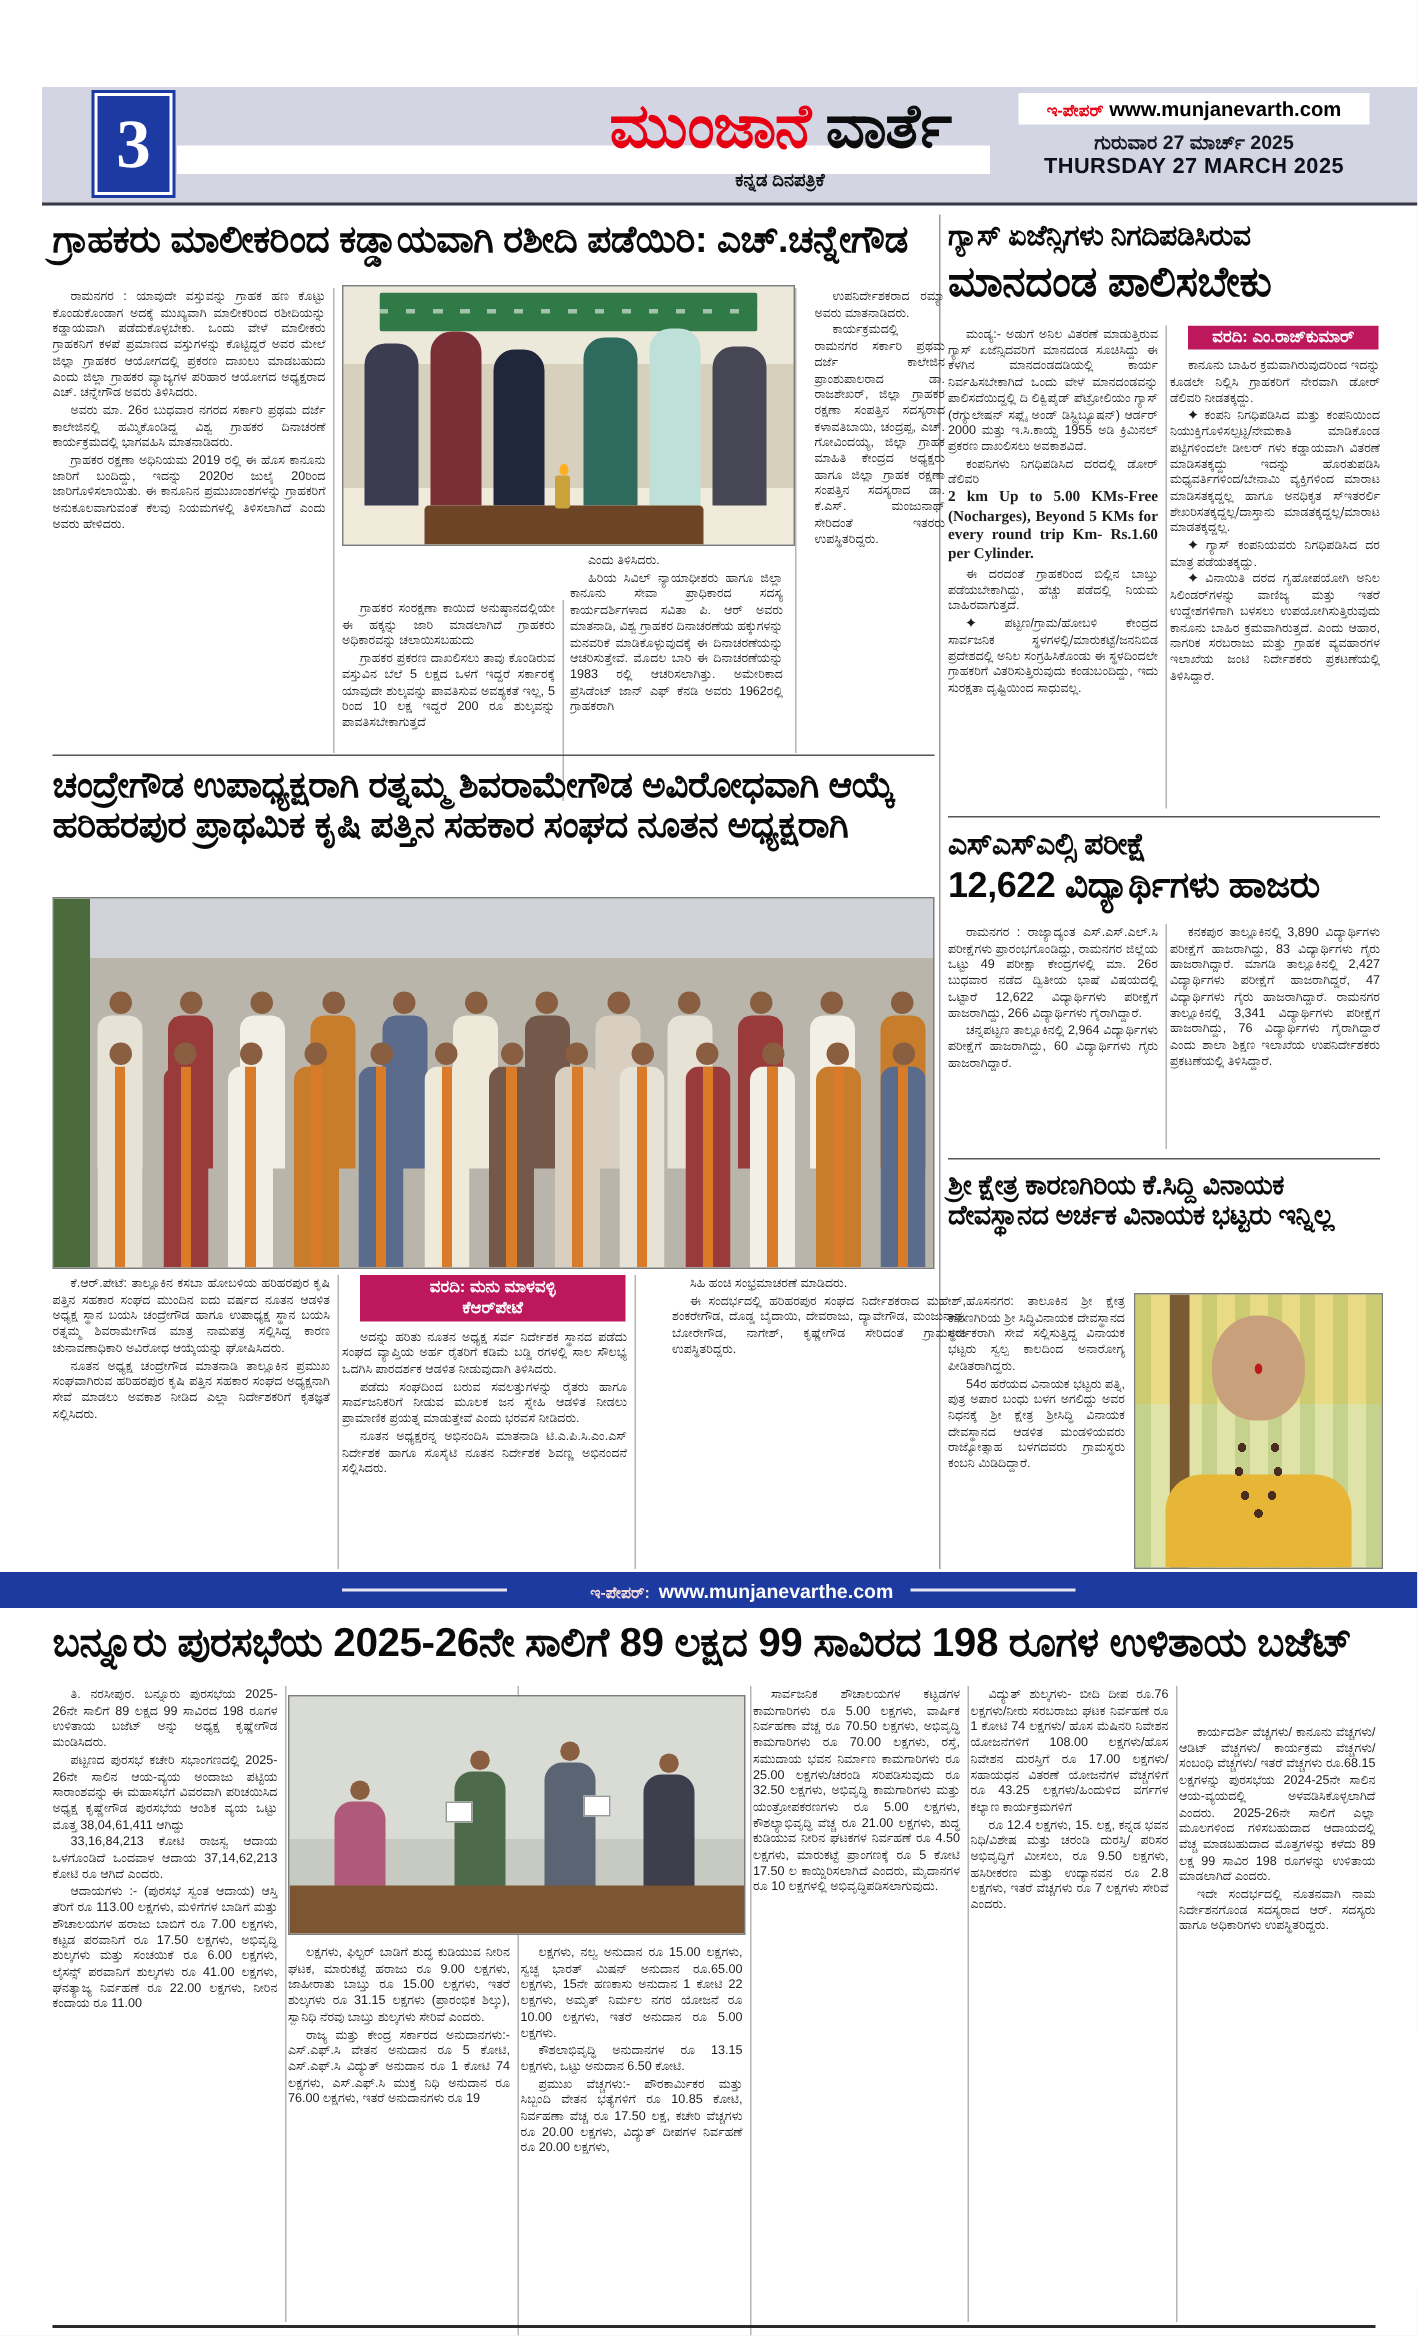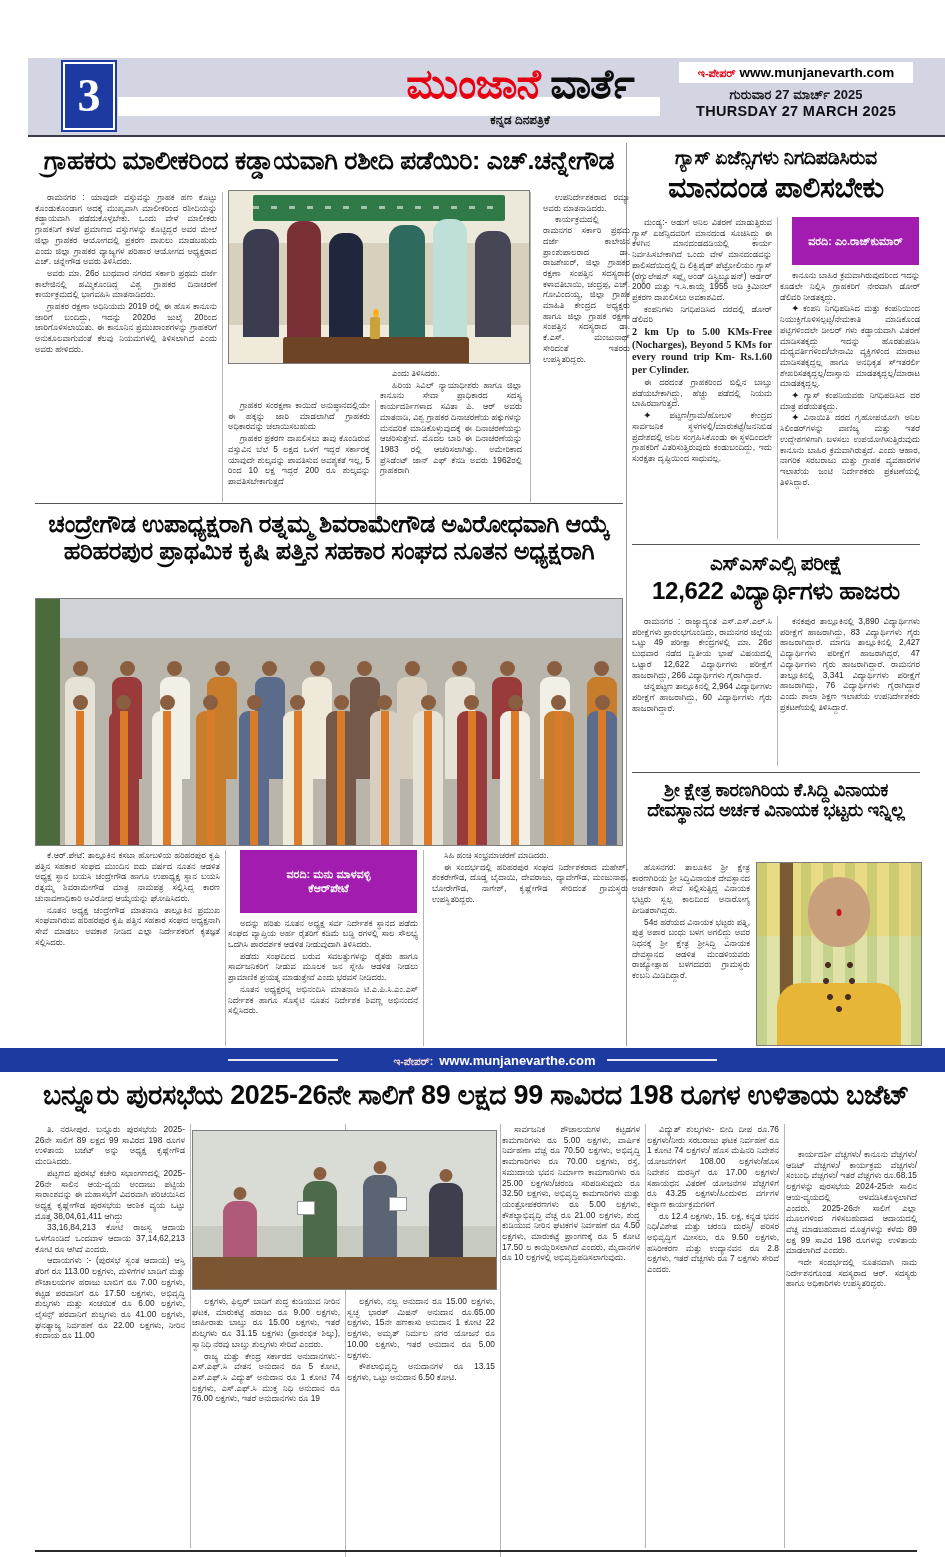--- a/index.html
+++ b/index.html
@@ -22,26 +22,26 @@
   .url-box{background:#fff;padding:3px 4px;font-weight:bold;font-size:13.5px;white-space:nowrap;}
   .url-box .red{color:#e60012;font-size:11px;}
   .date-kn{margin-top:4px;font-weight:bold;font-size:13px;color:#16161e;}
   .date-en{font-weight:bold;font-size:14.5px;color:#101018;letter-spacing:.3px;}
 
   
   .news{position:absolute;font-size:8.4px;line-height:10.7px;text-align:justify;color:#1d1d1d;overflow:hidden;}
   .news p{margin:0 0 1px 0;text-indent:12px;}
   .rule-r{border-right:1px solid #b5b5b5;padding-right:5px;}
   .rule-l{border-left:1px solid #b5b5b5;padding-left:5px;}
-  .byline{background:#a21caf;color:#fff;text-align:center;font-weight:bold;font-size:11px;
-        line-height:1.3;padding:17px 2px;margin:0 1px 5px 12px;}
+  .byline{background:#be185d;color:#fff;text-align:center;font-weight:bold;font-size:11px;
+        line-height:1.3;padding:1px 2px;margin:0 1px 5px 12px;}
   .bold-en{font-weight:bold;font-size:10.2px;line-height:12.5px;font-family:"Liberation Serif",serif;
         text-indent:0 !important;}
 
-  .headline{position:absolute;font-weight:bold;color:#0b0b0b;text-align:center;line-height:1.12;letter-spacing:-.3px;}
+  .headline{position:absolute;font-weight:bold;color:#0b0b0b;line-height:1.12;letter-spacing:-.3px;}
   .hr{position:absolute;height:1px;background:#555;}
   .vdiv{position:absolute;width:1px;background:#9a9a9a;}
 
   
   .photo{position:absolute;border:1px solid #7d7d7d;overflow:hidden;}
   .a1-photo{background:linear-gradient(#ece9db 0 30%,#d6d0bd 30% 78%,#efeada 78% 100%);}
   .a1-photo .gbanner{position:absolute;left:8%;top:4px;width:84%;height:26px;background:#2f7a46;
         border-radius:2px;background-image:repeating-linear-gradient(90deg,rgba(255,255,255,.55) 0 6px,transparent 6px 18px);background-size:100% 3px;background-repeat:no-repeat;background-position:0 11px;}
   .fig{position:absolute;bottom:26px;border-radius:14px 14px 0 0;}
   .a1-photo .table{position:absolute;left:18%;bottom:0;width:62%;height:26px;background:#6d4526;border-radius:3px 3px 0 0;}
@@ -297,21 +297,21 @@
     <div class="byline">
       <div>ವರದಿ: ಮನು ಮಾಳವಳ್ಳಿ</div>
       <div>ಕೆಆರ್‌ಪೇಟೆ</div>
     </div>
     <div>
         <p>ಅದನ್ನು ಹರಿತು ನೂತನ ಅಧ್ಯಕ್ಷ ಸರ್ವ ನಿರ್ದೇಶಕ ಸ್ಥಾನದ ಪಡೆದು ಸಂಘದ ವ್ಯಾಪ್ತಿಯ ಅರ್ಹ ರೈತರಿಗೆ ಕಡಿಮೆ ಬಡ್ಡಿ ರಗಳಲ್ಲಿ ಸಾಲ ಸೌಲಭ್ಯ ಒದಗಿಸಿ ಪಾರದರ್ಶಕ ಆಡಳಿತ ನೀಡುವುದಾಗಿ ತಿಳಿಸಿದರು.</p>
         <p>ಪಡೆದು ಸಂಘದಿಂದ ಬರುವ ಸವಲತ್ತುಗಳನ್ನು ರೈತರು ಹಾಗೂ ಸಾರ್ವಜನಿಕರಿಗೆ ನೀಡುವ ಮೂಲಕ ಜನ ಸ್ನೇಹಿ ಆಡಳಿತ ನೀಡಲು ಪ್ರಾಮಾಣಿಕ ಪ್ರಯತ್ನ ಮಾಡುತ್ತೇವೆ ಎಂದು ಭರವಸೆ ನೀಡಿದರು.</p>
         <p>ನೂತನ ಅಧ್ಯಕ್ಷರನ್ನ ಅಭಿನಂದಿಸಿ ಮಾತನಾಡಿ ಟಿ.ಎ.ಪಿ.ಸಿ.ಎಂ.ಎಸ್ ನಿರ್ದೇಶಕ ಹಾಗೂ ಸೊಸೈಟಿ ನೂತನ ನಿರ್ದೇಶಕ ಶಿವಣ್ಣ ಅಭಿನಂದನೆ ಸಲ್ಲಿಸಿದರು.</p>
       </div>
   </div>
-  <div class="news" style="left:432px;top:850px;width:196px;height:196px;">
+  <div class="news" style="left:448px;top:850px;width:196px;height:196px;">
       <p>ಸಿಹಿ ಹಂಚಿ ಸಂಭ್ರಮಾಚರಣೆ ಮಾಡಿದರು.</p>
       <p>ಈ ಸಂದರ್ಭದಲ್ಲಿ ಹರಿಹರಪುರ ಸಂಘದ ನಿರ್ದೇಶಕರಾದ ಮಹೇಶ್, ಶಂಕರೇಗೌಡ, ದೊಡ್ಡ ಬೈದಾಯಿ, ದೇವರಾಜು, ದ್ಯಾವೇಗೌಡ, ಮಂಜುನಾಥ, ಬೋರೇಗೌಡ, ನಾಗೇಶ್, ಕೃಷ್ಣೇಗೌಡ ಸೇರಿದಂತೆ ಗ್ರಾಮಸ್ಥರು ಉಪಸ್ಥಿತರಿದ್ದರು.</p>
     </div>
 
   <div class="headline" style="left:632px;top:552px;width:288px;font-size:20px;">ಎಸ್ಎಸ್ಎಲ್ಸಿ ಪರೀಕ್ಷೆ</div>
   <div class="headline" style="left:632px;top:578px;width:288px;font-size:24px;">12,622 ವಿದ್ಯಾರ್ಥಿಗಳು ಹಾಜರು</div>
   <div class="news rule-r" style="left:632px;top:616px;width:140px;height:150px;">
       <p>ರಾಮನಗರ : ರಾಜ್ಯಾದ್ಯಂತ ಎಸ್.ಎಸ್.ಎಲ್.ಸಿ ಪರೀಕ್ಷೆಗಳು ಪ್ರಾರಂಭಗೊಂಡಿದ್ದು, ರಾಮನಗರ ಜಿಲ್ಲೆಯ ಒಟ್ಟು 49 ಪರೀಕ್ಷಾ ಕೇಂದ್ರಗಳಲ್ಲಿ ಮಾ. 26ರ ಬುಧವಾರ ನಡೆದ ದ್ವಿತೀಯ ಭಾಷೆ ವಿಷಯದಲ್ಲಿ ಒಟ್ಟಾರೆ 12,622 ವಿದ್ಯಾರ್ಥಿಗಳು ಪರೀಕ್ಷೆಗೆ ಹಾಜರಾಗಿದ್ದು, 266 ವಿದ್ಯಾರ್ಥಿಗಳು ಗೈರಾಗಿದ್ದಾರೆ.</p>
       <p>ಚನ್ನಪಟ್ಟಣ ತಾಲ್ಲೂಕಿನಲ್ಲಿ 2,964 ವಿದ್ಯಾರ್ಥಿಗಳು ಪರೀಕ್ಷೆಗೆ ಹಾಜರಾಗಿದ್ದು, 60 ವಿದ್ಯಾರ್ಥಿಗಳು ಗೈರು ಹಾಜರಾಗಿದ್ದಾರೆ.</p>
     </div>
@@ -350,20 +350,21 @@
       <p>33,16,84,213 ಕೋಟಿ ರಾಜಸ್ವ ಆದಾಯ ಒಳಗೊಂಡಿದೆ ಒಂದವಾಳ ಆದಾಯ 37,14,62,213 ಕೋಟಿ ರೂ ಆಗಿದೆ ಎಂದರು.</p>
       <p>ಆದಾಯಗಳು :- (ಪುರಸಭೆ ಸ್ವಂತ ಆದಾಯ) ಆಸ್ತಿ ತೆರಿಗೆ ರೂ 113.00 ಲಕ್ಷಗಳು, ಮಳಿಗೆಗಳ ಬಾಡಿಗೆ ಮತ್ತು ಶೌಚಾಲಯಗಳ ಹರಾಜು ಬಾಬಿಗೆ ರೂ 7.00 ಲಕ್ಷಗಳು, ಕಟ್ಟಡ ಪರವಾನಿಗೆ ರೂ 17.50 ಲಕ್ಷಗಳು, ಅಭಿವೃದ್ಧಿ ಶುಲ್ಕಗಳು ಮತ್ತು ಸಂಚಯಿಕೆ ರೂ 6.00 ಲಕ್ಷಗಳು, ಲೈಸನ್ಸ್ ಪರವಾನಿಗೆ ಶುಲ್ಕಗಳು ರೂ 41.00 ಲಕ್ಷಗಳು, ಘನತ್ಯಾಜ್ಯ ನಿರ್ವಹಣೆ ರೂ 22.00 ಲಕ್ಷಗಳು, ನೀರಿನ ಕಂದಾಯ ರೂ 11.00</p>
     </div>
   <div class="news rule-r" style="left:192px;top:1124px;width:148px;height:424px;padding-top:172px;">
       <p>ಲಕ್ಷಗಳು, ಫಿಲ್ಟರ್ ಬಾಡಿಗೆ ಶುದ್ಧ ಕುಡಿಯುವ ನೀರಿನ ಘಟಕ, ಮಾರುಕಟ್ಟೆ ಹರಾಜು ರೂ 9.00 ಲಕ್ಷಗಳು, ಜಾಹೀರಾತು ಬಾಬ್ತು ರೂ 15.00 ಲಕ್ಷಗಳು, ಇತರೆ ಶುಲ್ಕಗಳು ರೂ 31.15 ಲಕ್ಷಗಳು (ಪ್ರಾರಂಭಿಕ ಶಿಲ್ಕು), ಸ್ವಾನಿಧಿ ನೆರವು ಬಾಬ್ತು ಶುಲ್ಕಗಳು ಸೇರಿವೆ ಎಂದರು.</p>
       <p>ರಾಜ್ಯ ಮತ್ತು ಕೇಂದ್ರ ಸರ್ಕಾರದ ಅನುದಾನಗಳು:- ಎಸ್.ಎಫ್.ಸಿ ವೇತನ ಅನುದಾನ ರೂ 5 ಕೋಟಿ, ಎಸ್.ಎಫ್.ಸಿ ವಿದ್ಯುತ್ ಅನುದಾನ ರೂ 1 ಕೋಟಿ 74 ಲಕ್ಷಗಳು, ಎಸ್.ಎಫ್.ಸಿ ಮುಕ್ತ ನಿಧಿ ಅನುದಾನ ರೂ 76.00 ಲಕ್ಷಗಳು, ಇತರೆ ಅನುದಾನಗಳು ರೂ 19</p>
     </div>
   <div class="news rule-r" style="left:347px;top:1124px;width:148px;height:424px;padding-top:172px;">
       <p>ಲಕ್ಷಗಳು, ನಲ್ವ ಅನುದಾನ ರೂ 15.00 ಲಕ್ಷಗಳು, ಸ್ವಚ್ಛ ಭಾರತ್ ಮಿಷನ್ ಅನುದಾನ ರೂ.65.00 ಲಕ್ಷಗಳು, 15ನೇ ಹಣಕಾಸು ಅನುದಾನ 1 ಕೋಟಿ 22 ಲಕ್ಷಗಳು, ಅಮೃತ್ ನಿರ್ಮಲ ನಗರ ಯೋಜನೆ ರೂ 10.00 ಲಕ್ಷಗಳು, ಇತರೆ ಅನುದಾನ ರೂ 5.00 ಲಕ್ಷಗಳು.</p>
       <p>ಕೌಶಲಾಭಿವೃದ್ಧಿ ಅನುದಾನಗಳ ರೂ 13.15 ಲಕ್ಷಗಳು, ಒಟ್ಟು ಅನುದಾನ 6.50 ಕೋಟಿ.</p>
+      <p>ಪ್ರಮುಖ ವೆಚ್ಚಗಳು:- ಪೌರಕಾರ್ಮಿಕರ ಮತ್ತು ಸಿಬ್ಬಂದಿ ವೇತನ ಭತ್ಯೆಗಳಿಗೆ ರೂ 10.85 ಕೋಟಿ, ನಿರ್ವಹಣಾ ವೆಚ್ಚ ರೂ 17.50 ಲಕ್ಷ, ಕಚೇರಿ ವೆಚ್ಚಗಳು ರೂ 20.00 ಲಕ್ಷಗಳು, ವಿದ್ಯುತ್ ದೀಪಗಳ ನಿರ್ವಹಣೆ ರೂ 20.00 ಲಕ್ಷಗಳು,</p>
     </div>
   <div class="news rule-r" style="left:502px;top:1124px;width:138px;height:424px;">
       <p>ಸಾರ್ವಜನಿಕ ಶೌಚಾಲಯಗಳ ಕಟ್ಟಡಗಳ ಕಾಮಗಾರಿಗಳು ರೂ 5.00 ಲಕ್ಷಗಳು, ವಾರ್ಷಿಕ ನಿರ್ವಹಣಾ ವೆಚ್ಚ ರೂ 70.50 ಲಕ್ಷಗಳು, ಅಭಿವೃದ್ಧಿ ಕಾಮಗಾರಿಗಳು ರೂ 70.00 ಲಕ್ಷಗಳು, ರಸ್ತೆ, ಸಮುದಾಯ ಭವನ ನಿರ್ಮಾಣ ಕಾಮಗಾರಿಗಳು ರೂ 25.00 ಲಕ್ಷಗಳು/ಚರಂಡಿ ಸರಿಪಡಿಸುವುದು ರೂ 32.50 ಲಕ್ಷಗಳು, ಅಭಿವೃದ್ಧಿ ಕಾಮಗಾರಿಗಳು ಮತ್ತು ಯಂತ್ರೋಪಕರಣಗಳು ರೂ 5.00 ಲಕ್ಷಗಳು, ಕೌಶಲ್ಯಾಭಿವೃದ್ಧಿ ವೆಚ್ಚ ರೂ 21.00 ಲಕ್ಷಗಳು, ಶುದ್ಧ ಕುಡಿಯುವ ನೀರಿನ ಘಟಕಗಳ ನಿರ್ವಹಣೆ ರೂ 4.50 ಲಕ್ಷಗಳು, ಮಾರುಕಟ್ಟೆ ಪ್ರಾಂಗಣಕ್ಕೆ ರೂ 5 ಕೋಟಿ 17.50 ಲ ಕಾಯ್ದಿರಿಸಲಾಗಿದೆ ಎಂದರು, ಮೈದಾನಗಳ ರೂ 10 ಲಕ್ಷಗಳಲ್ಲಿ ಅಭಿವೃದ್ಧಿಪಡಿಸಲಾಗುವುದು.</p>
     </div>
   <div class="news rule-r" style="left:647px;top:1124px;width:132px;height:424px;">
       <p>ವಿದ್ಯುತ್ ಶುಲ್ಕಗಳು- ಬೀದಿ ದೀಪ ರೂ.76 ಲಕ್ಷಗಳು/ನೀರು ಸರಬರಾಜು ಘಟಕ ನಿರ್ವಹಣೆ ರೂ 1 ಕೋಟಿ 74 ಲಕ್ಷಗಳು/ ಹೊಸ ಮೆಷಿನರಿ ನಿವೇಶನ ಯೋಜನೆಗಳಿಗೆ 108.00 ಲಕ್ಷಗಳು/ಹೊಸ ನಿವೇಶನ ದುರಸ್ತಿಗೆ ರೂ 17.00 ಲಕ್ಷಗಳು/ ಸಹಾಯಧನ ವಿತರಣೆ ಯೋಜನೆಗಳ ವೆಚ್ಚಗಳಿಗೆ ರೂ 43.25 ಲಕ್ಷಗಳು/ಹಿಂದುಳಿದ ವರ್ಗಗಳ ಕಲ್ಯಾಣ ಕಾರ್ಯಕ್ರಮಗಳಿಗೆ</p>
       <p>ರೂ 12.4 ಲಕ್ಷಗಳು, 15. ಲಕ್ಷ, ಕನ್ನಡ ಭವನ ನಿಧಿ/ವಿಶೇಷ ಮತ್ತು ಚರಂಡಿ ದುರಸ್ತಿ/ ಪರಿಸರ ಅಭಿವೃದ್ಧಿಗೆ ಮೀಸಲು, ರೂ 9.50 ಲಕ್ಷಗಳು, ಹಸಿರೀಕರಣ ಮತ್ತು ಉದ್ಯಾನವನ ರೂ 2.8 ಲಕ್ಷಗಳು, ಇತರೆ ವೆಚ್ಚಗಳು ರೂ 7 ಲಕ್ಷಗಳು ಸೇರಿವೆ ಎಂದರು.</p>
     </div>
   <div class="news" style="left:786px;top:1124px;width:131px;height:424px;margin-top:25px;">
       <p>ಕಾರ್ಯದರ್ಶಿ ವೆಚ್ಚಗಳು/ ಕಾನೂನು ವೆಚ್ಚಗಳು/ ಆಡಿಟ್ ವೆಚ್ಚಗಳು/ ಕಾರ್ಯಕ್ರಮ ವೆಚ್ಚಗಳು/ ಸಂಬಂಧಿ ವೆಚ್ಚಗಳು/ ಇತರೆ ವೆಚ್ಚಗಳು ರೂ.68.15 ಲಕ್ಷಗಳನ್ನು ಪುರಸಭೆಯ 2024-25ನೇ ಸಾಲಿನ ಆಯ-ವ್ಯಯದಲ್ಲಿ ಅಳವಡಿಸಿಕೊಳ್ಳಲಾಗಿದೆ ಎಂದರು. 2025-26ನೇ ಸಾಲಿಗೆ ಎಲ್ಲಾ ಮೂಲಗಳಿಂದ ಗಳಿಸಬಹುದಾದ ಆದಾಯದಲ್ಲಿ ವೆಚ್ಚ ಮಾಡಬಹುದಾದ ಮೊತ್ತಗಳನ್ನು ಕಳೆದು 89 ಲಕ್ಷ 99 ಸಾವಿರ 198 ರೂಗಳನ್ನು ಉಳಿತಾಯ ಮಾಡಲಾಗಿದೆ ಎಂದರು.</p>

